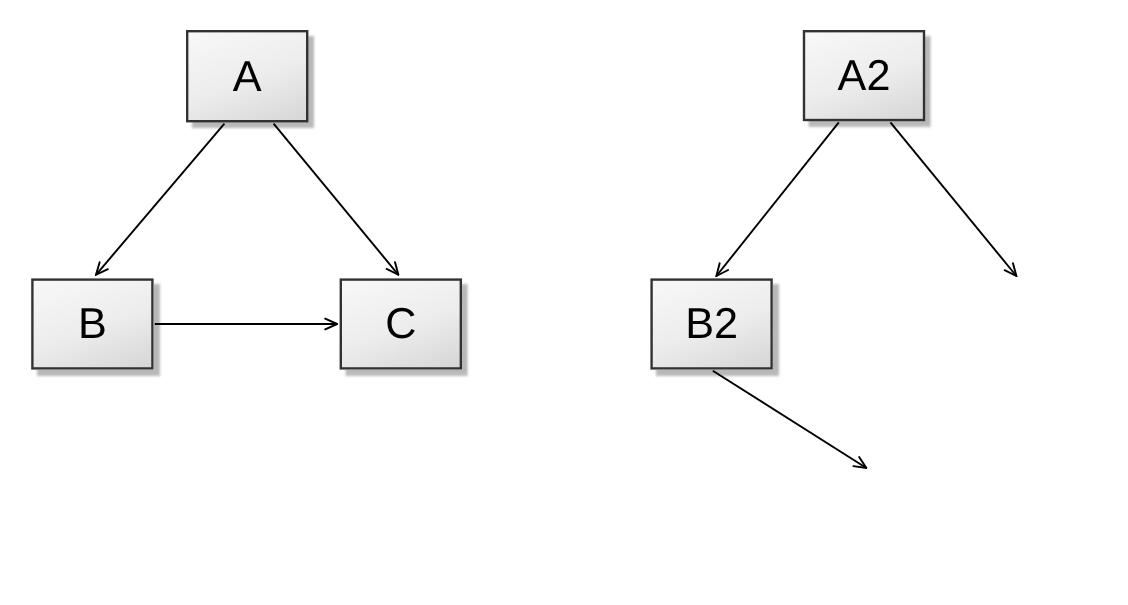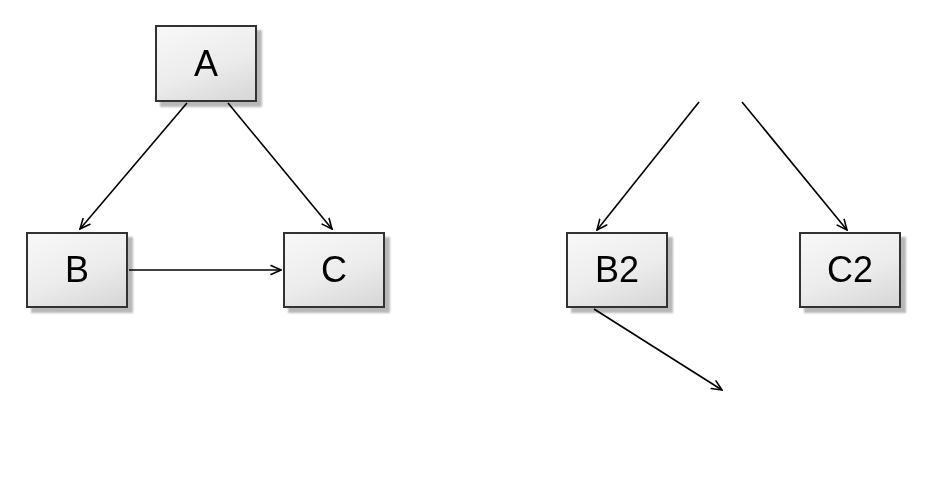--- a/index.html
+++ b/index.html
@@ -38,21 +38,21 @@
     font-size: 36px;
     line-height: 1;
     color: #000000;
     user-select: none;
   }
   
   .node-A  { left: 155px; top: 25px;  height: 77px; }
   .node-B  { left: 26px;  top: 232px; }
   .node-C  { left: 283px; top: 232px; }
   .node-A2 { left: 669px; top: 25px;  }
-  .node-B2 { left: 542px; top: 232px; margin-left: 24px; }
+  .node-B2 { left: 542px; top: 232px; }
   .node-C2 { left: 799px; top: 232px; }
   .node-C3 { left: 676px; top: 392px; }
 </style>
 </head>
 <body>
 
 <div class="canvas">
 
   <svg class="edges" width="940" height="504" viewBox="0 0 940 504" xmlns="http://www.w3.org/2000/svg">
     <defs>
@@ -73,20 +73,20 @@
   <div class="node node-A">
     <span class="node-label">A</span>
   </div>
   <div class="node node-B">
     <span class="node-label">B</span>
   </div>
   <div class="node node-C">
     <span class="node-label">C</span>
   </div>
 
+  <div class="node node-A2">
+    <span class="node-label">A2</span>
+  </div>
   <div class="node node-B2">
     <span class="node-label">B2</span>
-  </div>
-  <div class="node node-C2">
-    <span class="node-label">C2</span>
   </div>
 
 </div>
 
 </body></html>

